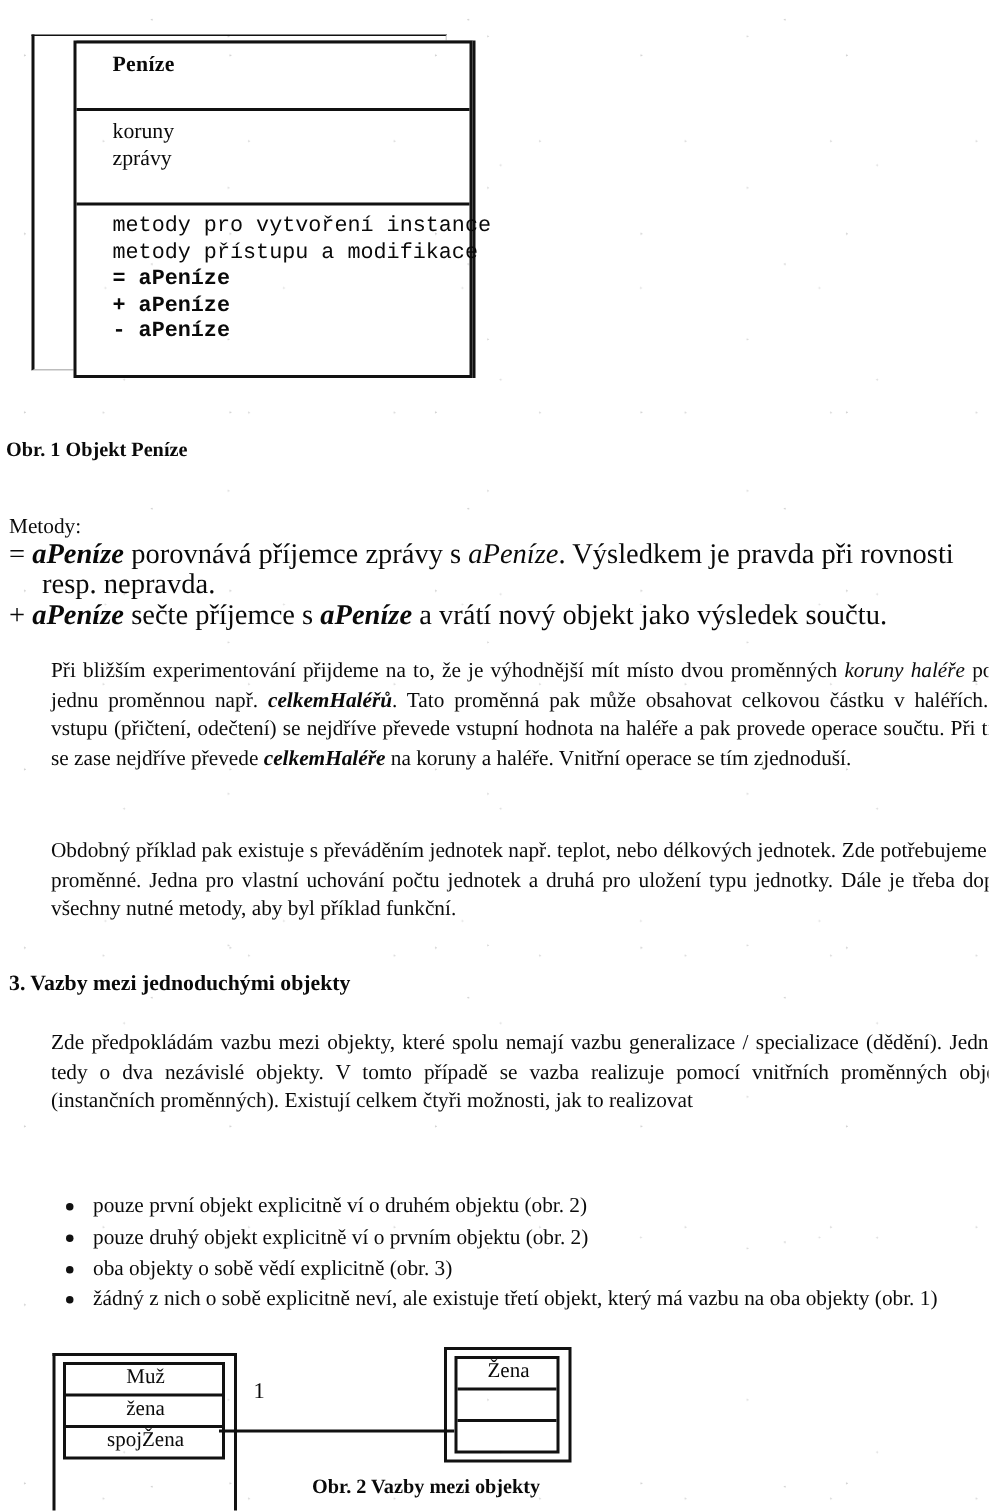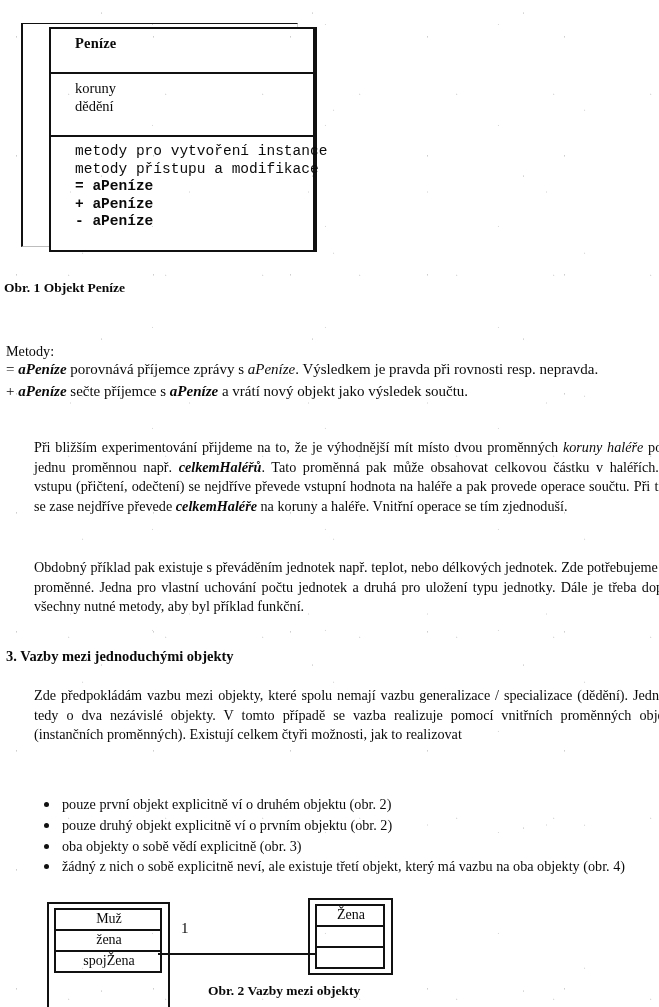--- a/index.html
+++ b/index.html
@@ -86,40 +86,40 @@
     border-bottom: 1px solid #bdbdbd;
     border-right: 1px solid #d5d5d5;
     pointer-events: none;
   }
 
   .fig-caption {
     position: absolute;
     font-weight: bold;
     font-size: 13.5px;
   }
-  #fig1-caption { left: 4px; top: 280px; }
+  #fig1-caption { left: 4px; top: 292px; }
   #fig2-caption { left: 208px; top: 983px; }
 
   
   .txt {
     position: absolute;
     font-size: 14.2px;
     line-height: 19.6px;
     text-align: justify;
   }
   .txt-block { left: 6px; width: 648px; margin-left: 28px; }
 
   .label-methods { left: 6px; top: 342px; }
 
   .method-list {
     position: absolute;
     left: 6px;
     top: 360px;
     width: 648px;
-    font-size: 15px;
+    font-size: 19px;
     line-height: 19.6px;
   }
   .method-item {
     padding-left: 22px;
     text-indent: -22px;
     margin-bottom: 2px;
   }
   em.code {
     font-style: italic;
     font-weight: bold;
@@ -163,21 +163,20 @@
     border-radius: 50%;
   }
 
   
   .fig2 {
     position: absolute;
     left: 0;
     top: 896px;
     width: 561px;
     height: 111px;
-    margin-left: 12px;
   }
   .obj-box {
     position: absolute;
     background: #fff;
     border: 2.5px solid #111;
   }
   .obj-box .row {
     padding: 1px 6px 2px 8px;
     font-size: 14px;
     line-height: 16px;
@@ -243,21 +242,21 @@
 
   <div class="fig1-frame"></div>
 
   <div class="uml-class-1">
     <div class="compartment c-title">
       <div class="uml-name">Peníze</div>
     </div>
 
     <div class="compartment c-attrs">
       <div class="uml-line">koruny</div>
-      <div class="uml-line">dědění</div>
+      <div class="uml-line">zprávy</div>
     </div>
 
     <div class="compartment c-ops">
       <div class="uml-line">metody pro vytvoření instance</div>
       <div class="uml-line">metody přístupu a modifikace</div>
       <div class="uml-line bold">= aPeníze</div>
       <div class="uml-line bold">+ aPeníze</div>
       <div class="uml-line bold">- aPeníze</div>
     </div>
   </div>
@@ -295,21 +294,21 @@
     <li>
       <span class="bullet-dot"></span>
       <span>pouze druhý objekt explicitně ví o prvním objektu (obr. 2)</span>
     </li>
     <li>
       <span class="bullet-dot"></span>
       <span>oba objekty o sobě vědí explicitně (obr. 3)</span>
     </li>
     <li>
       <span class="bullet-dot"></span>
-      <span>žádný z nich o sobě explicitně neví, ale existuje třetí objekt, který má vazbu na oba objekty (obr. 4)</span>
+      <span>žádný z nich o sobě explicitně neví, ale existuje třetí objekt, který má vazbu na oba objekty (obr. 1)</span>
     </li>
   </ul>
 
   <div class="fig2">
     <div id="muz-frame"></div>
     <div id="zena-frame"></div>
 
     <div class="obj-box" id="obj-muz">
       <div class="row">Muž</div>
       <div class="row">žena</div>

